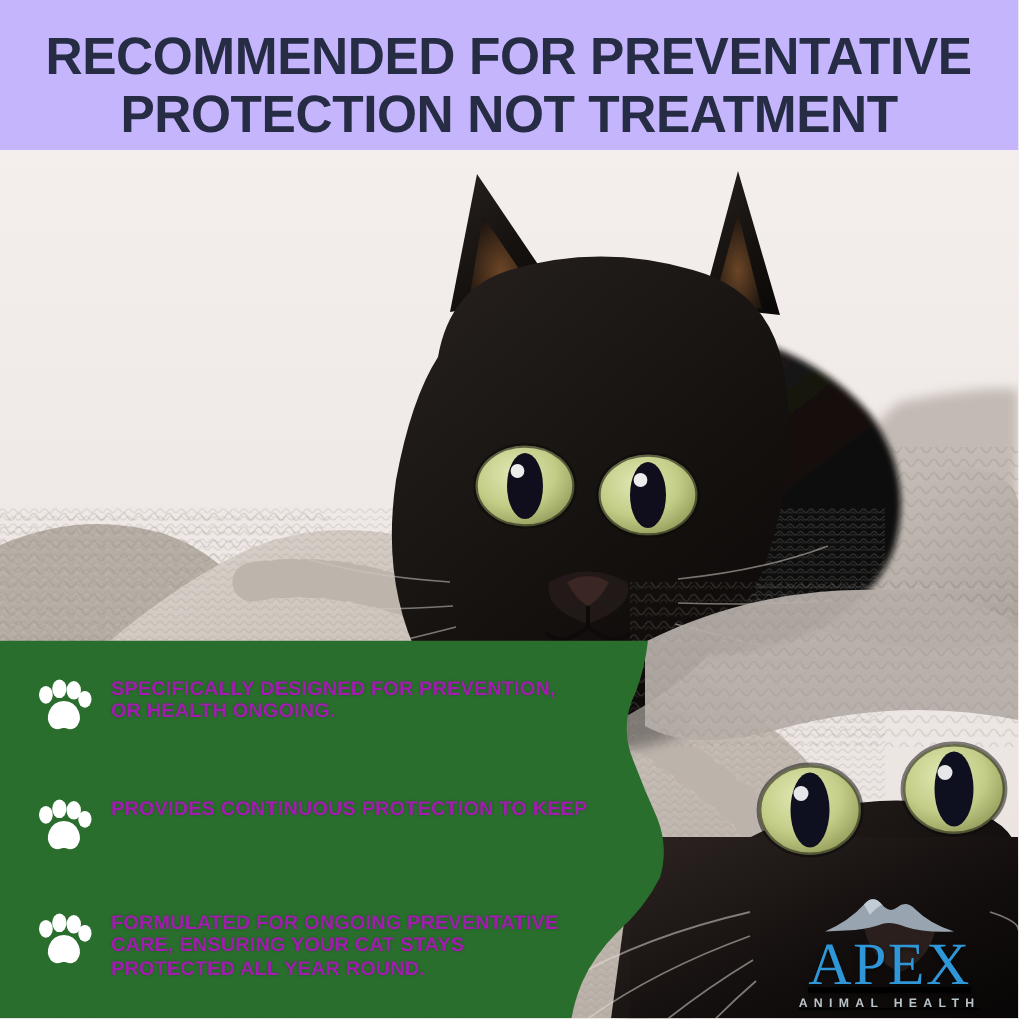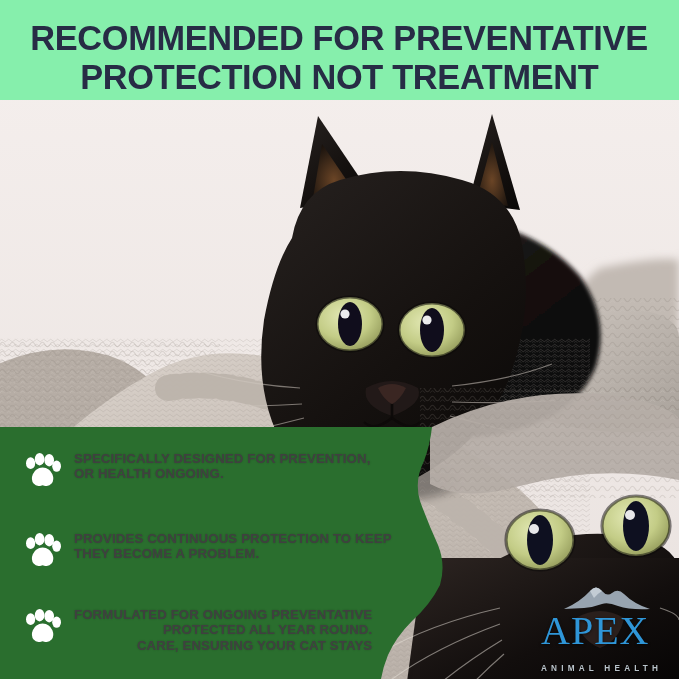--- a/index.html
+++ b/index.html
@@ -17,21 +17,21 @@
     height:679px;
     background:#f8f2f0;
     overflow:hidden;
   }
 
   
   .headline-area {
     position:absolute;
     left:0; top:0;
     width:679px; height:100px;
-    background:#86efac;
+    background:#c4b5fd;
     z-index:40;
     display:flex;
     flex-direction:column;
     align-items:center;
     justify-content:flex-start;
     padding-top:18px;
   }
   .headline-line {
     color:#272c45;
     font-size:35px;
@@ -74,64 +74,65 @@
   .bullet {
     position:absolute;
     display:flex;
     align-items:flex-start;
     gap:12px;
     left:22px;
     width:425px;
   }
   .bullet-1 { top:22px; }
   .bullet-2 { top:102px; }
-  .bullet-3 { top:178px;text-align:right; }
+  .bullet-3 { top:178px; }
 
   .paw {
     flex:0 0 auto;
     width:40px; height:40px;
     margin-top:2px;
   }
   .paw svg { display:block; width:40px; height:40px; }
 
   .bullet-text {
-    color:#404040;
+    color:#a21caf;
     font-size:13.2px;
     font-weight:bold;
     line-height:15.4px;
     letter-spacing:0.15px;
     text-shadow:0 0 2px rgba(0,0,0,0.22);
     padding-top:2px;
   }
 
   
   .logo {
     position:absolute;
-    right:6px;
+    right:20px;
     bottom:6px;
     width:132px;
     z-index:35;
-    text-align:left;
+    text-align:center;
+    text-decoration:underline;
   }
   .logo-mountain { width:94px; height:30px; margin:0 auto; display:block; }
   .logo-word {
     font-family:"Liberation Serif", serif;
     color:#2f96d8;
     font-size:40px;
     line-height:0.95;
     font-weight:normal;
     letter-spacing:1px;
     text-shadow:0 1px 3px rgba(0,0,0,0.55);
   }
   .logo-sub {
     color:#b9c3ca;
     font-size:8.2px;
     letter-spacing:4.2px;
     font-weight:bold;
-    margin-top:14px;
+    margin-top:2px;
     text-shadow:0 1px 2px rgba(0,0,0,0.6);
   }
 </style>
 </head>
 <body>
 
 <div id="canvas">
 
   <div class="photo">
     <svg viewBox="0 0 679 591" preserveAspectRatio="none" aria-hidden="true">
@@ -316,38 +317,37 @@
         <svg viewBox="0 0 40 40" aria-hidden="true">
           <ellipse cx="8.6" cy="12.2" rx="4.6" ry="5.9" fill="#ffffff"></ellipse>
           <ellipse cx="17.6" cy="8.2" rx="4.8" ry="6.2" fill="#ffffff"></ellipse>
           <ellipse cx="27.2" cy="9.2" rx="4.8" ry="6.2" fill="#ffffff"></ellipse>
           <ellipse cx="34.6" cy="15.2" rx="4.4" ry="5.6" fill="#ffffff"></ellipse>
           <path d="M20.6 16.4 Q27.8 16.8 30.4 23.2 Q32.6 28.6 29.6 32.6 Q26.6 36.4 21.4 34.4 Q20.6 34.1 19.8 34.4 Q14.6 36.4 11.6 32.6 Q8.6 28.6 10.8 23.2 Q13.4 16.8 20.6 16.4 Z" fill="#ffffff"></path>
         </svg>
       </span>
       <div class="bullet-text">
         <div>PROVIDES CONTINUOUS PROTECTION TO KEEP</div>
-        <div>THEY BECOME A PROBLEM.</div>
       </div>
     </div>
 
     <div class="bullet bullet-3">
       <span class="paw">
         <svg viewBox="0 0 40 40" aria-hidden="true">
           <ellipse cx="8.6" cy="12.2" rx="4.6" ry="5.9" fill="#ffffff"></ellipse>
           <ellipse cx="17.6" cy="8.2" rx="4.8" ry="6.2" fill="#ffffff"></ellipse>
           <ellipse cx="27.2" cy="9.2" rx="4.8" ry="6.2" fill="#ffffff"></ellipse>
           <ellipse cx="34.6" cy="15.2" rx="4.4" ry="5.6" fill="#ffffff"></ellipse>
           <path d="M20.6 16.4 Q27.8 16.8 30.4 23.2 Q32.6 28.6 29.6 32.6 Q26.6 36.4 21.4 34.4 Q20.6 34.1 19.8 34.4 Q14.6 36.4 11.6 32.6 Q8.6 28.6 10.8 23.2 Q13.4 16.8 20.6 16.4 Z" fill="#ffffff"></path>
         </svg>
       </span>
       <div class="bullet-text">
         <div>FORMULATED FOR ONGOING PREVENTATIVE</div>
+        <div>CARE, ENSURING YOUR CAT STAYS</div>
         <div>PROTECTED ALL YEAR ROUND.</div>
-        <div>CARE, ENSURING YOUR CAT STAYS</div>
       </div>
     </div>
   </div>
 
   <div class="headline-area">
     <div class="headline-line">RECOMMENDED FOR PREVENTATIVE</div>
     <div class="headline-line">PROTECTION NOT TREATMENT</div>
   </div>
 
   <div class="logo">

